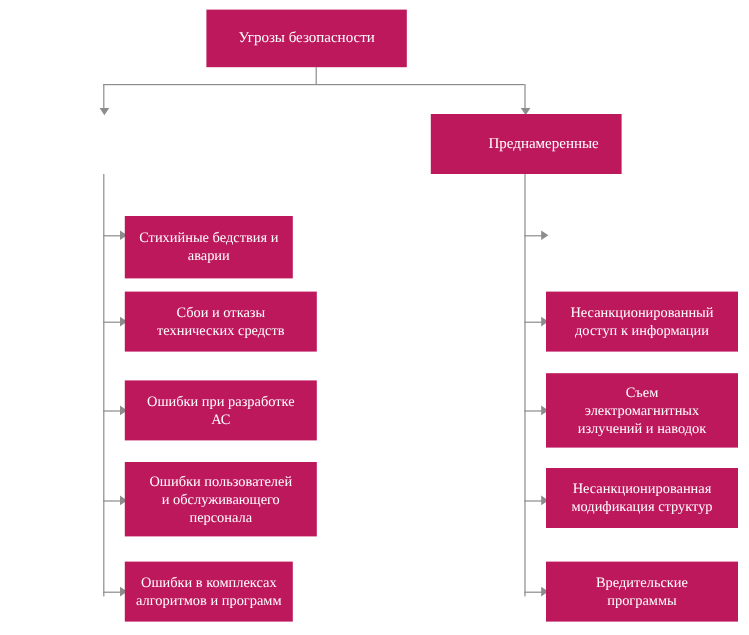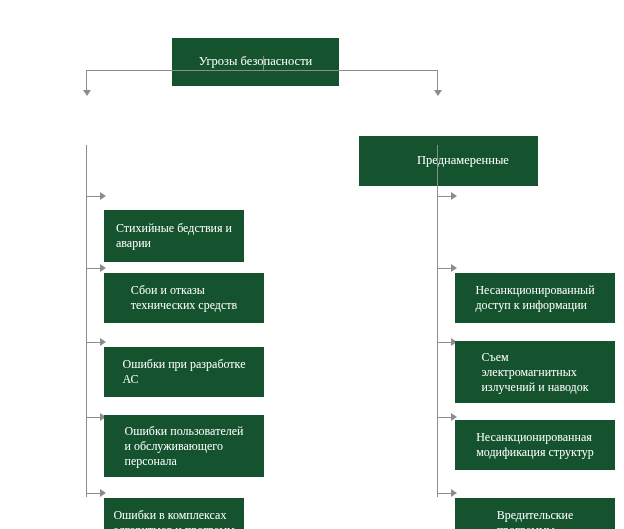--- a/index.html
+++ b/index.html
@@ -10,33 +10,32 @@
   #diagram {
     position: relative;
     width: 624px;
     height: 529px;
     background: #ffffff;
     font-family: "Liberation Serif", serif;
     overflow: hidden;
   }
   .node {
     position: absolute;
-    background: #14532d;
+    background: #be185d;
     color: #ffffff;
     display: flex;
     align-items: center;
     justify-content: center;
-    text-align: left;
+    text-align: center;
     font-family: "Liberation Serif", serif;
     font-size: 12px;
     line-height: 1.25;
     padding: 2px 6px;
     box-sizing: border-box;
     white-space: pre-line;
-    margin-top: 30px;
   }
   .node.root {
     font-size: 12.5px;
   }
   .node.level2 {
     font-size: 12.5px;
   }
   .connector {
     position: absolute;
     background: #8c8c8c;
@@ -73,21 +72,21 @@
 
   <div class="connector h-line" style="left:86px; top:70px; width:351px; height:1px;"></div>
 
   <div class="connector v-line" style="left:86px; top:70px; width:1px; height:20px;"></div>
   <div class="arrow arrow-down" style="left:83px; top:90px;"></div>
 
   <div class="connector v-line" style="left:437px; top:70px; width:1px; height:20px;"></div>
   <div class="arrow arrow-down" style="left:434px; top:90px;"></div>
 
 
-  <div class="node level2" style="left:359px; top:106px; width:179px; height:50px;padding-left:35px;">Преднамеренные</div>
+  <div class="node level2" style="left:359px; top:95px; width:159px; height:50px;padding-left:35px;">Преднамеренные</div>
 
   <div class="connector v-line" style="left:86px; top:145px; width:1px; height:352px;"></div>
 
   <div class="connector v-line" style="left:437px; top:145px; width:1px; height:352px;"></div>
 
   <div class="connector h-line" style="left:86px; top:196px; width:16px; height:1px;"></div>
   <div class="arrow arrow-right" style="left:100px; top:192px;"></div>
 
   <div class="connector h-line" style="left:86px; top:268px; width:16px; height:1px;"></div>
   <div class="arrow arrow-right" style="left:100px; top:264px;"></div>

